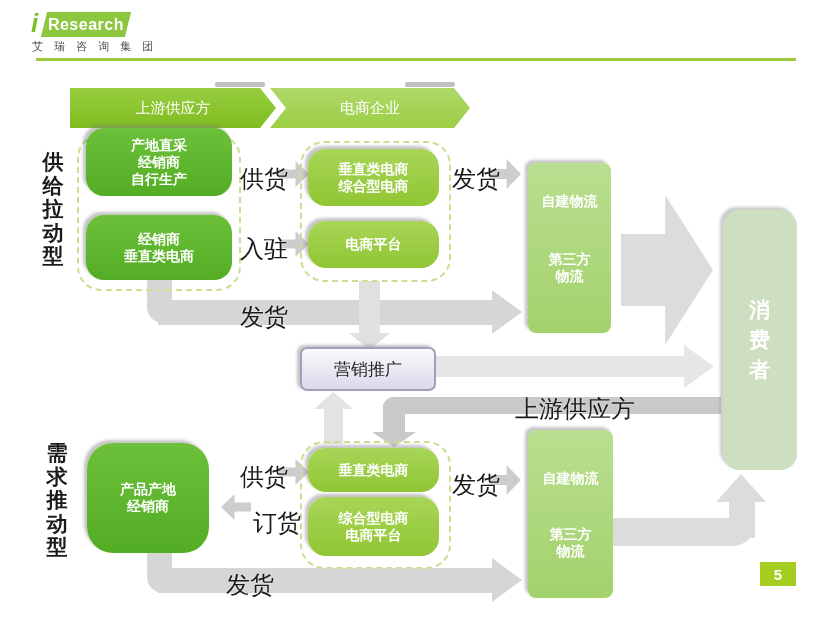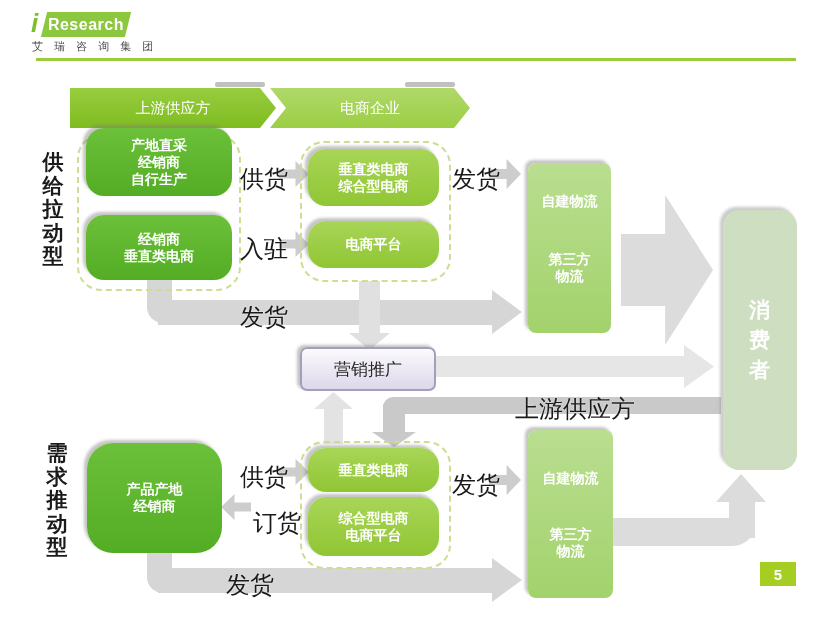--- a/index.html
+++ b/index.html
@@ -145,21 +145,21 @@
 
   <div class="abs arr" style="left:324px;top:408px;width:19px;height:36px;background:#E3E3E3;"></div>
   <div class="abs arr tri-u" style="left:314px;top:392px;width:39px;height:17px;background:#E3E3E3;"></div>
 
   <div class="abs side-label pre" style="left:42px;top:441px;">需
 求
 推
 动
 型</div>
 
-  <div class="abs gbox g-bright pre" style="left:87px;top:443px;width:135px;height:110px;border-radius:26px;">产品产地
+  <div class="abs gbox g-bright pre" style="left:87px;top:443px;width:122px;height:110px;border-radius:26px;">产品产地
 经销商</div>
 
   <div class="abs flow-label" style="left:240px;top:461px;">供货</div>
   <div class="abs arr arr-r c-mid" style="left:279px;top:459px;width:30px;height:26px;"></div>
   <div class="abs arr arr-l c-mid" style="left:221px;top:494px;width:30px;height:26px;"></div>
   <div class="abs flow-label" style="left:253px;top:507px;">订货</div>
 
   <div class="abs dgroup" style="left:300px;top:441px;width:147px;height:124px;"></div>
   <div class="abs gbox g-light" style="left:308px;top:448px;width:131px;height:44px;">垂直类电商</div>
   <div class="abs gbox g-light pre" style="left:308px;top:497px;width:131px;height:59px;">综合型电商

